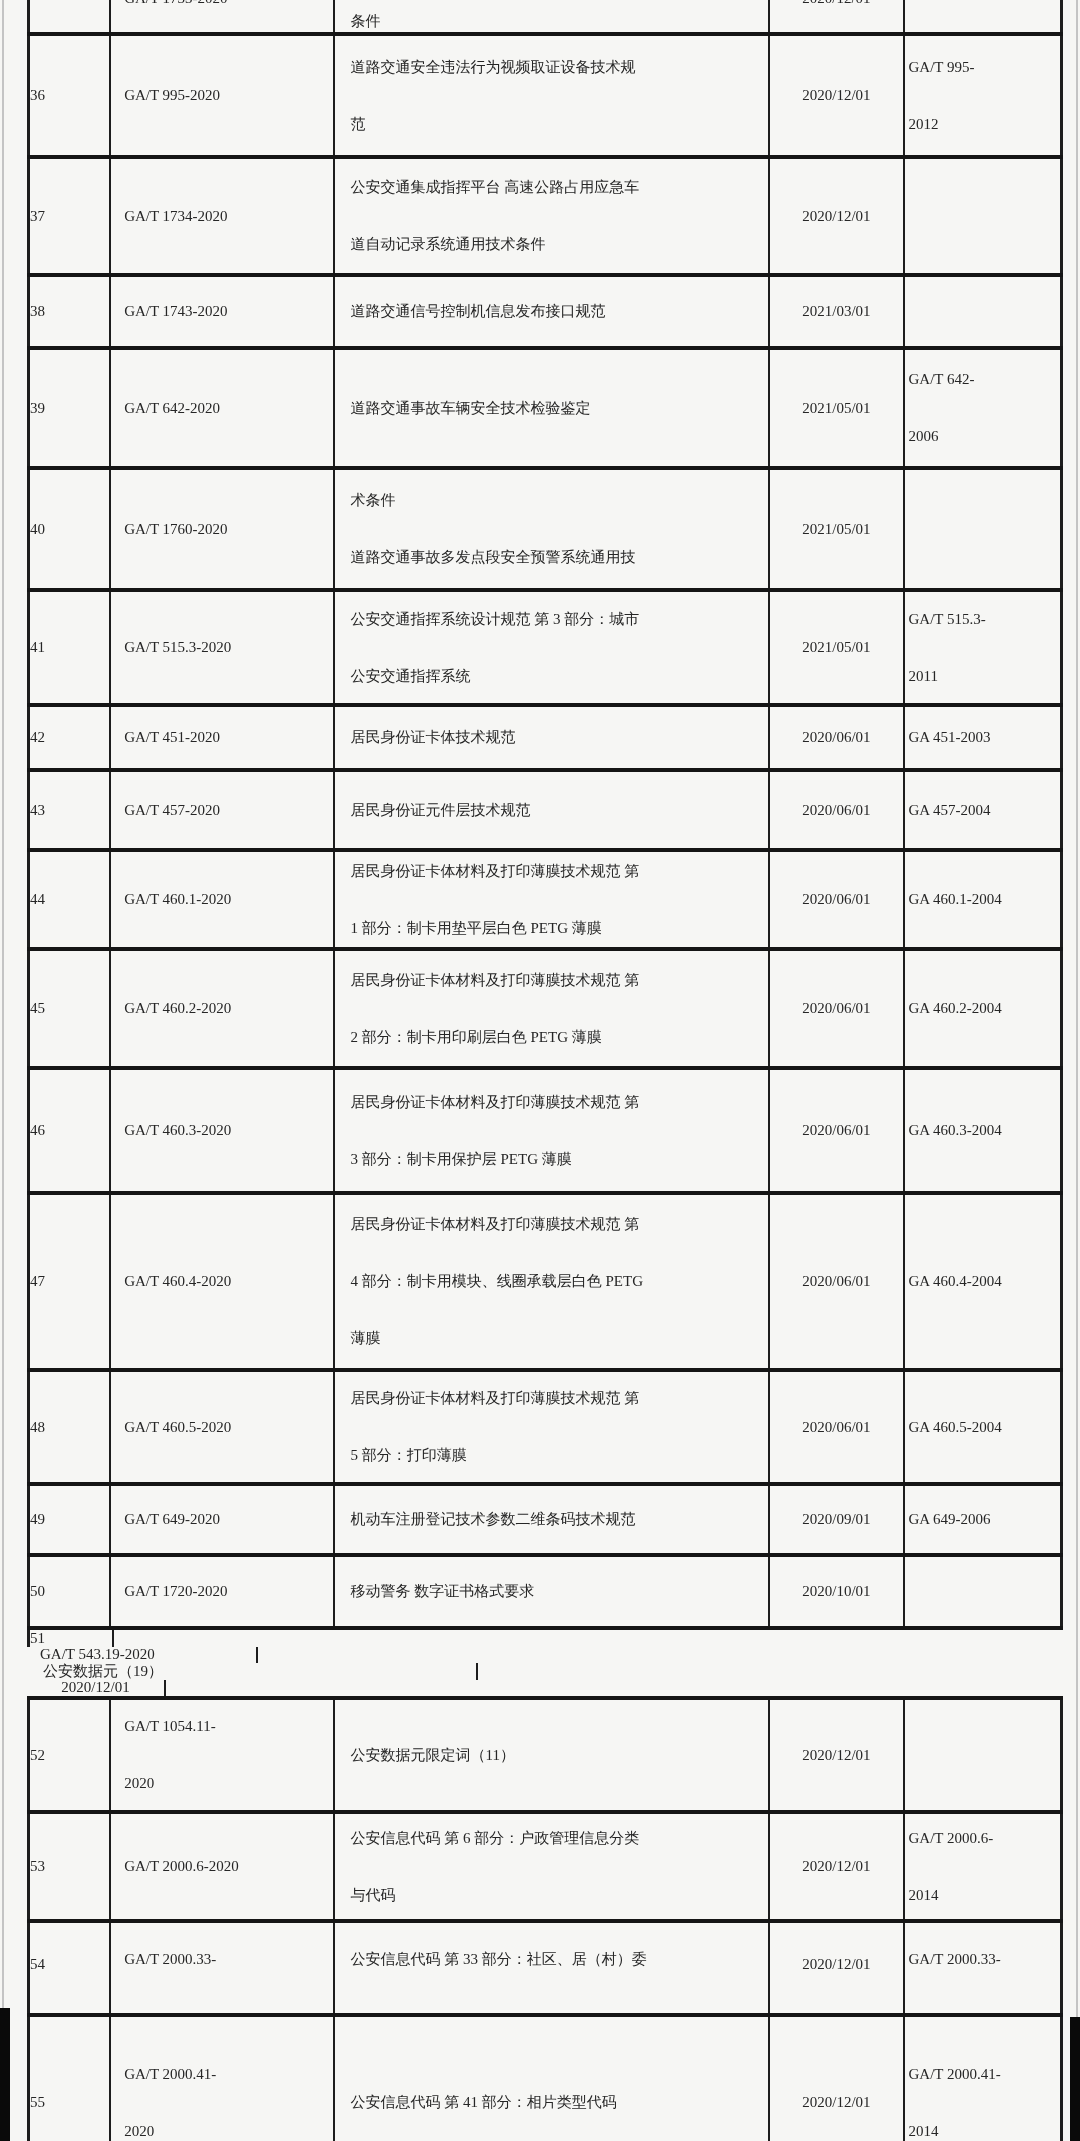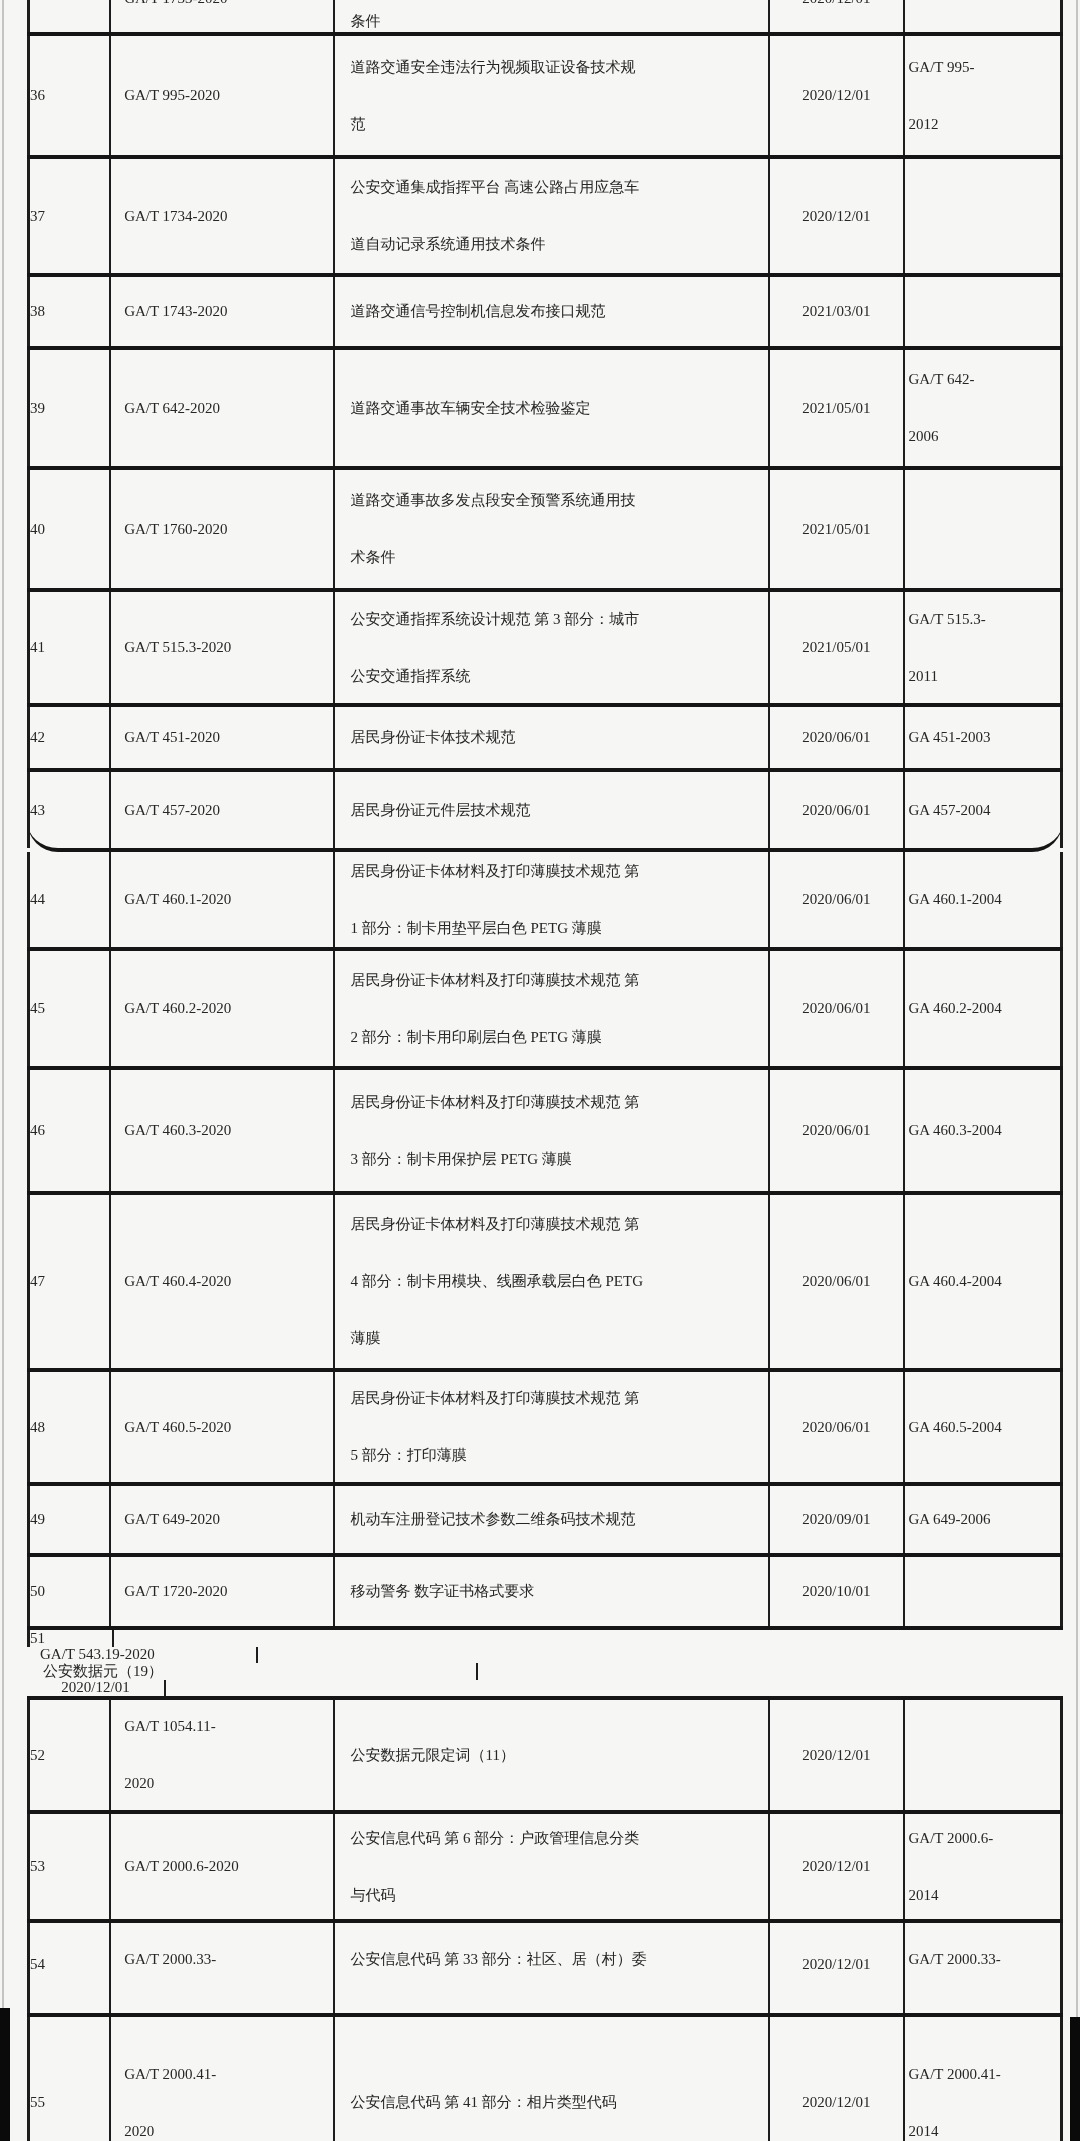--- a/index.html
+++ b/index.html
@@ -142,22 +142,22 @@
         </div>
       </div>
       <div class="row" style="height: 122px;">
         <div class="cell col-num">
           <div class="line">40</div>
         </div>
         <div class="cell col-code">
           <div class="line">GA/T 1760-2020</div>
         </div>
         <div class="cell col-name">
+          <div class="line">术条件</div>
           <div class="line">道路交通事故多发点段安全预警系统通用技</div>
-          <div class="line">术条件</div>
         </div>
         <div class="cell col-date">
           <div class="line">2021/05/01</div>
         </div>
         <div class="cell col-rep"></div>
       </div>
       <div class="row" style="height: 115px;">
         <div class="cell col-num">
           <div class="line">41</div>
         </div>
@@ -186,21 +186,21 @@
         <div class="cell col-name">
           <div class="line">居民身份证卡体技术规范</div>
         </div>
         <div class="cell col-date">
           <div class="line">2020/06/01</div>
         </div>
         <div class="cell col-rep">
           <div class="line">GA 451-2003</div>
         </div>
       </div>
-      <div class="row" style="height: 80px; border-radius: 31px;">
+      <div class="row" style="height: 80px;">
         <div class="cell col-num">
           <div class="line">43</div>
         </div>
         <div class="cell col-code">
           <div class="line">GA/T 457-2020</div>
         </div>
         <div class="cell col-name">
           <div class="line">居民身份证元件层技术规范</div>
         </div>
         <div class="cell col-date">

